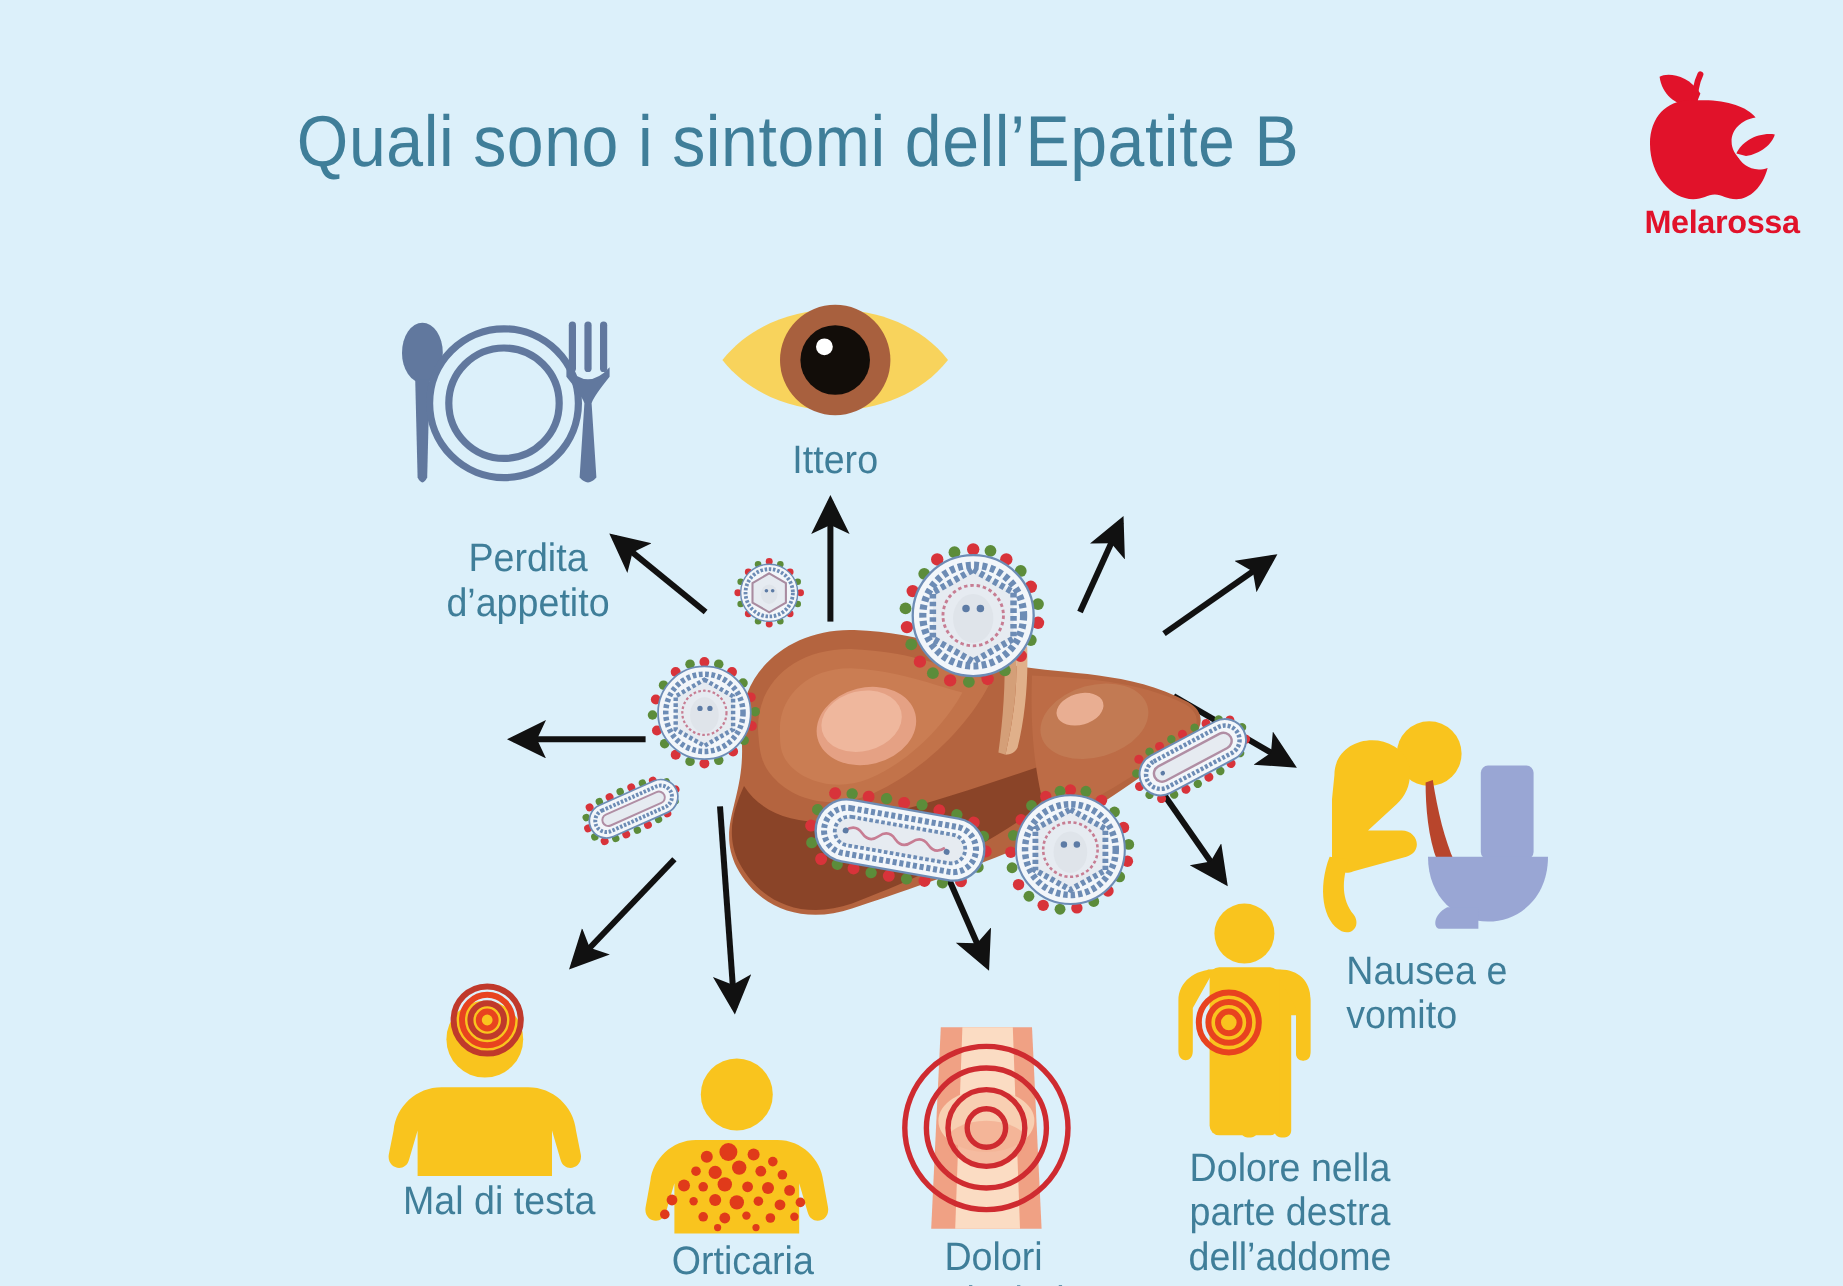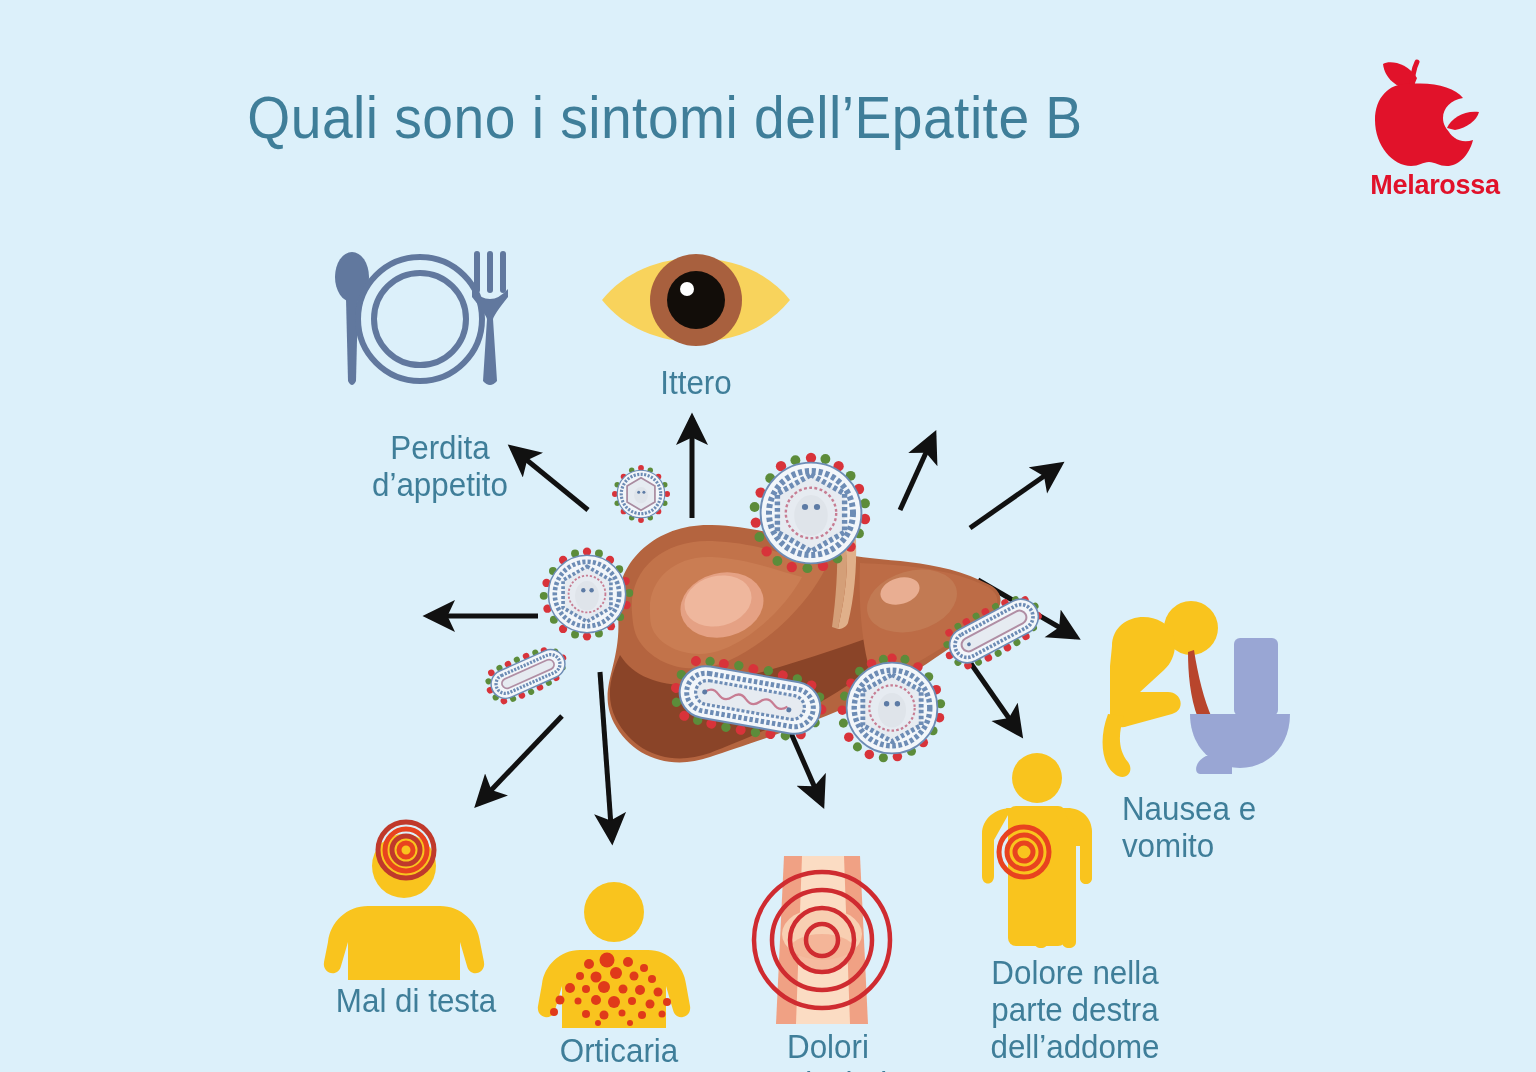--- a/index.html
+++ b/index.html
@@ -352,21 +352,21 @@
           <circle cx="37" cy="65" r="5.6"></circle>
           <circle cx="9" cy="50" r="5.6"></circle>
           <circle cx="9" cy="18" r="5.6"></circle>
         </g>
       <rect x="9" y="9" width="142" height="52" rx="26" fill="#f2f6fa" stroke="#6d8cb5" stroke-width="2.6"></rect>
       <rect x="18" y="18" width="124" height="34" rx="17" fill="none" stroke="#6d8cb5" stroke-width="6" stroke-dasharray="3.8 2.5"></rect>
       <rect x="29" y="26" width="102" height="18" rx="9" fill="#e6ebf1" stroke="#b08ea4" stroke-width="3"></rect>
     </svg>
   </div>
 
-  <div class="abs" style="left:300px;top:199px;width:280px;">
+  <div class="abs" style="left:300px;top:216px;width:280px;">
     <div style="height:200px;position:relative;">
       <svg class="icon" style="left:20px;top:0;" width="200" height="200" viewBox="0 0 200 200">
 
         <ellipse cx="32" cy="38" rx="17" ry="25" fill="#61789e"></ellipse>
         <path d="M26 60 L38 60 L36 142 Q32 150 28 142 Z" fill="#61789e"></path>
 
         <circle cx="100" cy="80" r="62" fill="none" stroke="#61789e" stroke-width="6"></circle>
         <circle cx="100" cy="80" r="46" fill="none" stroke="#61789e" stroke-width="6"></circle>
 
         <rect x="154" y="12" width="6" height="42" rx="3" fill="#61789e"></rect>

